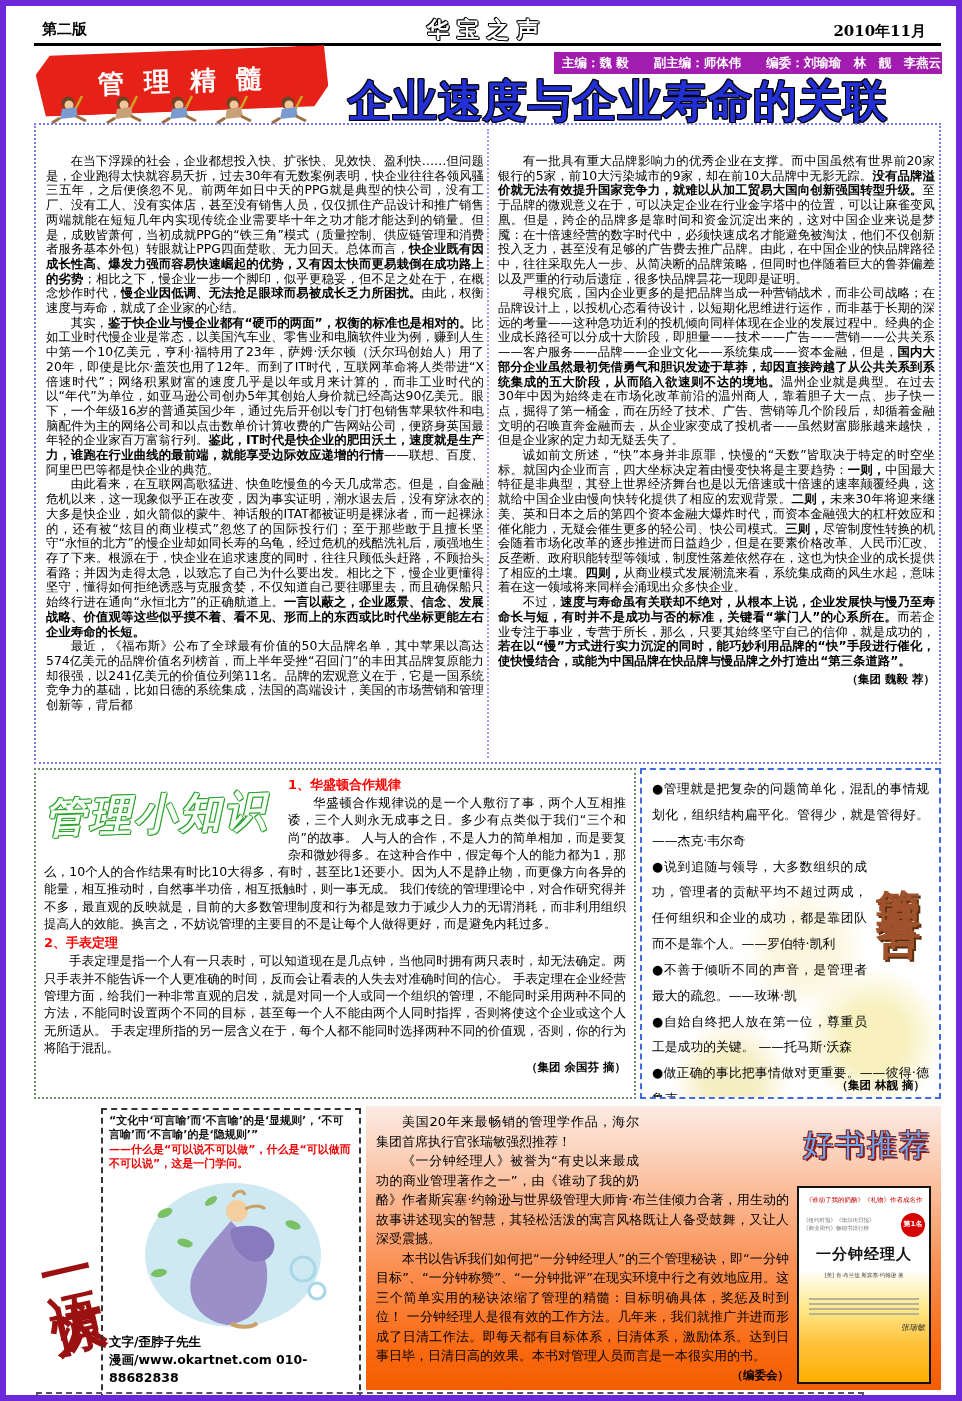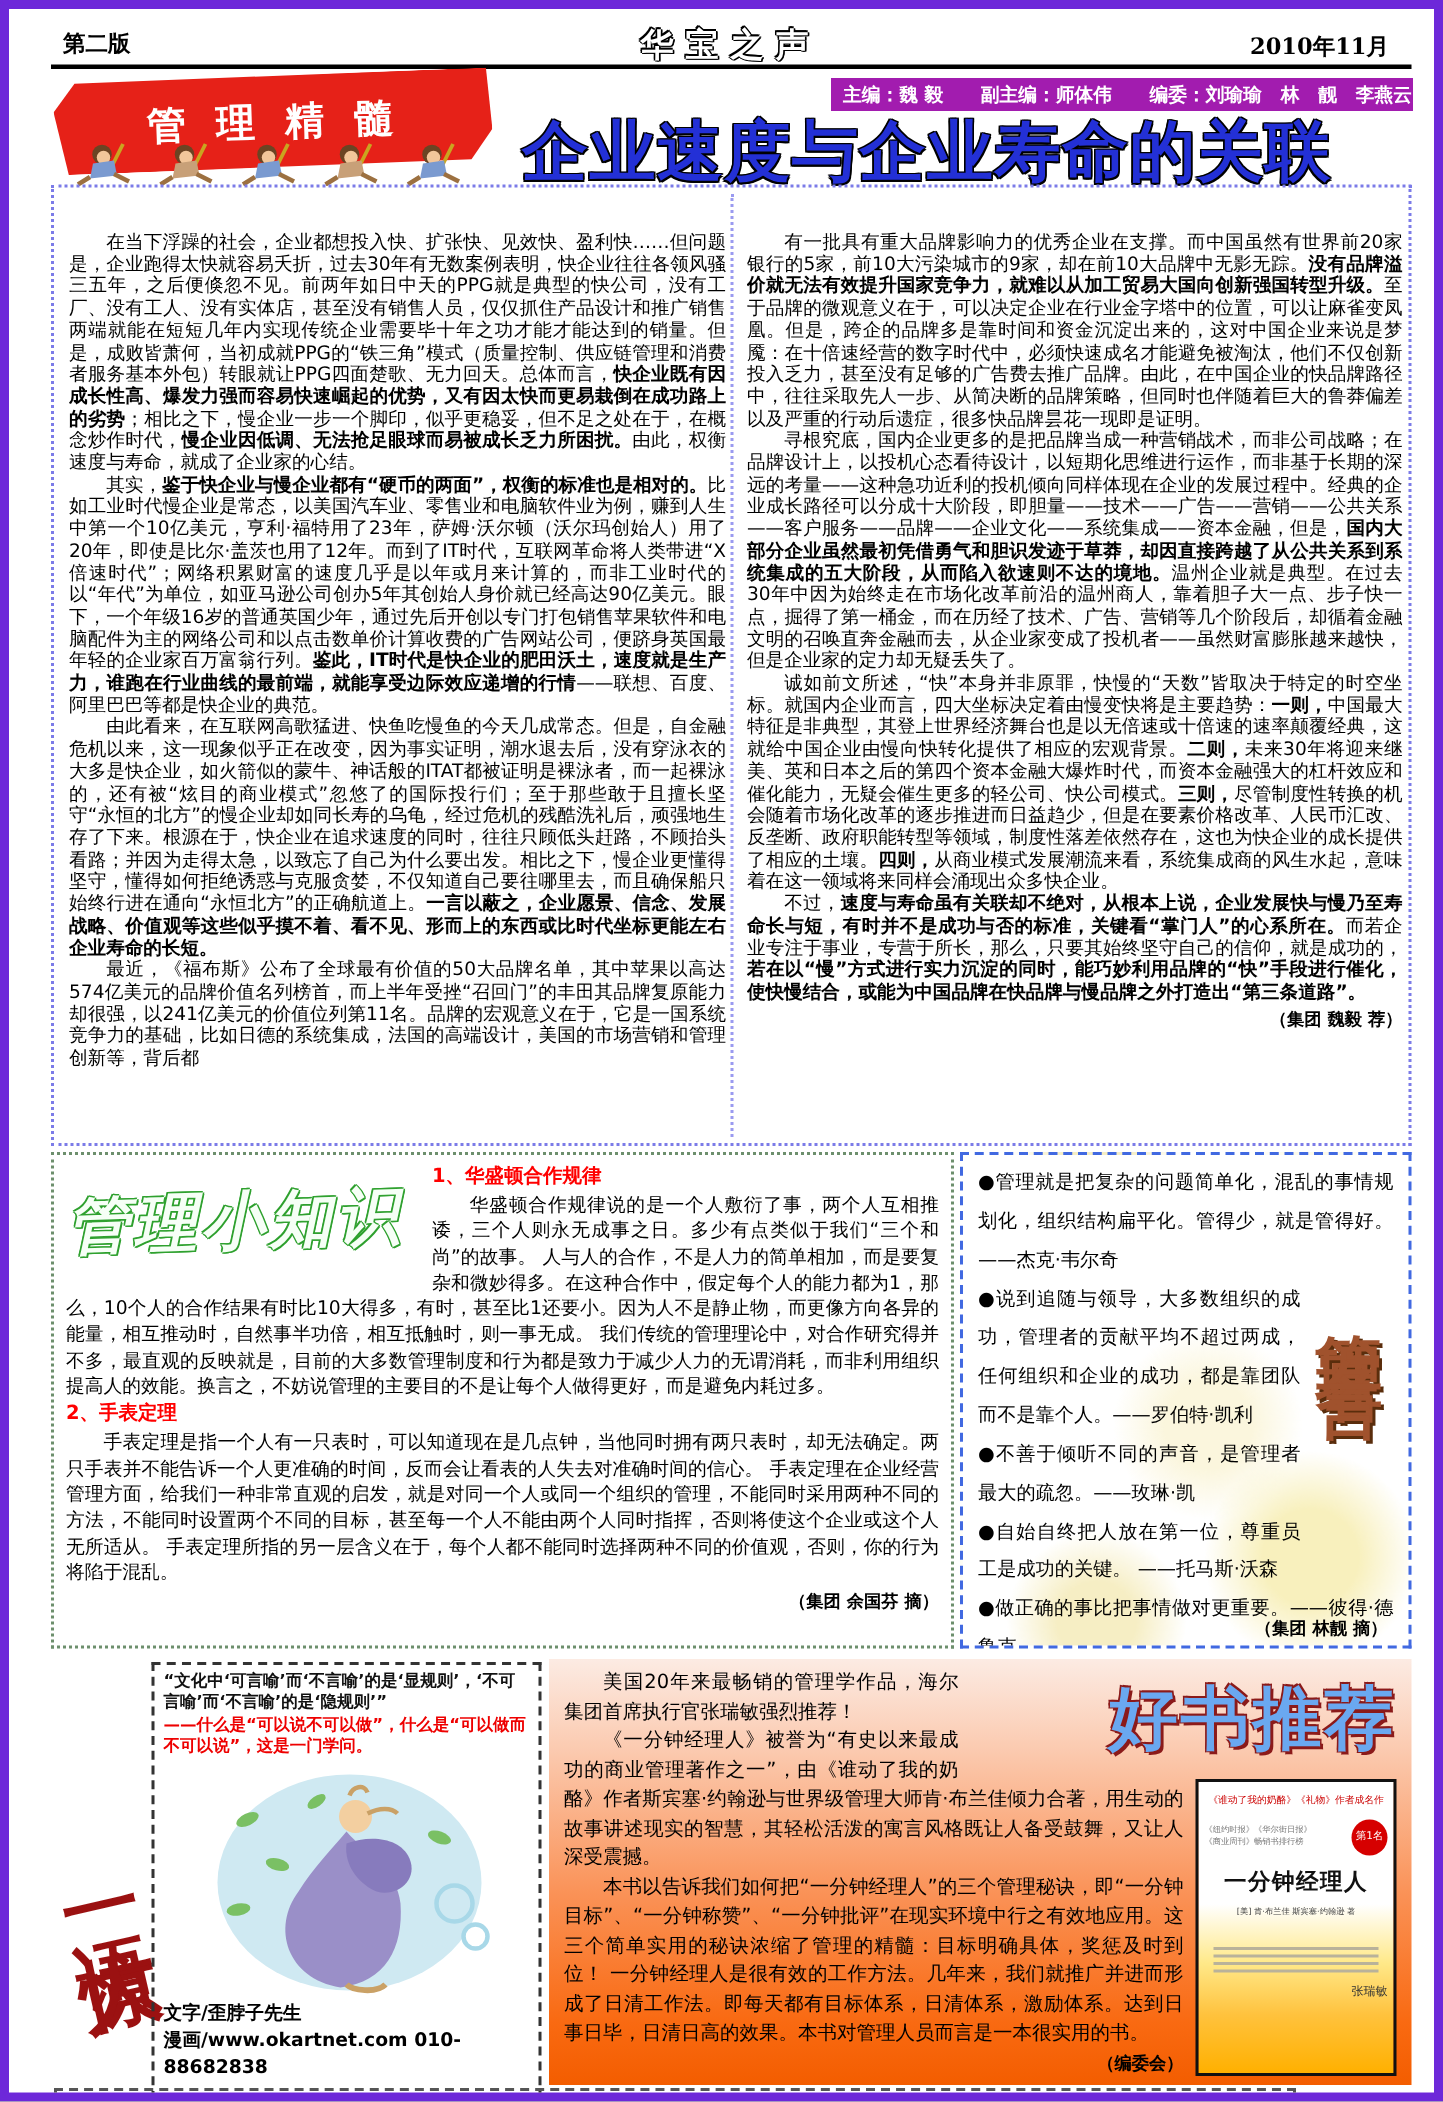--- a/index.html
+++ b/index.html
@@ -84,35 +84,35 @@
   .cb-quote  { font-size:11px; font-weight:bold; line-height:1.3; color:#111; }
   .cb-quote2 { font-size:11px; font-weight:bold; line-height:1.3; color:#e00; }
   .cb-art { display:block; margin:2px auto 0; }
   .cb-credit { font-size:12.5px; font-weight:bold; line-height:1.45; }
 
   
   .bookbox { position:absolute; left:360px; top:1100px; width:575px; height:284px;
              background:linear-gradient(180deg,#fcebe3 0%,#fbc9ae 22%,#fa9257 55%,#f96a12 85%,#f35d00 100%);
              padding:6px 10px; overflow:hidden; font-size:13px; line-height:19.5px; text-align:justify; }
   .book-title { float:right; width:292px; height:70px; text-align:right;
-                font-size:46px; font-weight:700; letter-spacing:2px; color:#6aa8f0; line-height:66px;
+                font-size:30px; font-weight:400; letter-spacing:2px; color:#6aa8f0; line-height:66px;
                 text-shadow:2px 2px 0 #8b1a1a,-1px -1px 0 #8b1a1a,1px -1px 0 #8b1a1a,-1px 1px 0 #8b1a1a; }
   .book-cover { float:right; clear:right; width:134px; height:198px; margin:4px 0 0 8px;
                 border:2px solid #111; padding:3px 4px; text-align:center;
                 background:linear-gradient(180deg,#fff 0%,#fff 42%,#ffe98a 62%,#ffc23d 80%,#ffb000 100%); }
   .bc-tag   { font-size:6.5px; color:#c00; white-space:nowrap; }
   .bc-row   { display:flex; justify-content:space-between; align-items:center; margin-top:2px; }
   .bc-lists { font-size:5.5px; color:#777; text-align:left; line-height:1.4; }
   .bc-badge { width:24px; height:24px; border-radius:50%; background:#d60000; color:#fff;
-              font-size:7px; font-weight:normal; display:flex; align-items:center; justify-content:center; flex:0 0 auto; }
+              font-size:7px; font-weight:bold; display:flex; align-items:center; justify-content:center; flex:0 0 auto; }
   .bc-title { font-size:15px; font-weight:bold; letter-spacing:1px; margin-top:8px; color:#111; }
   .bc-auth  { font-size:5.5px; color:#444; margin-top:2px; }
   .bc-blurb { margin-top:12px; padding:0 6px; }
   .bc-blurb i { display:block; height:2px; background:#b9b29a; margin:3px 0; }
-  .bc-sign  { font-size:8px; color:#333; text-align:right; margin-top:2px; }
+  .bc-sign  { font-size:8px; color:#333; text-align:right; margin-top:2px; font-style:italic; }
   .bb-para { text-indent:2em; }
   .bb-attr { text-align:right; font-weight:bold; font-size:11.5px; padding-right:24px; }
 
   .bottom-dash { position:absolute; left:30px; top:1386px; width:828px; height:12px; border:2px dashed #555; }
 </style>
 </head>
 <body>
 
 <div id="page">
 

